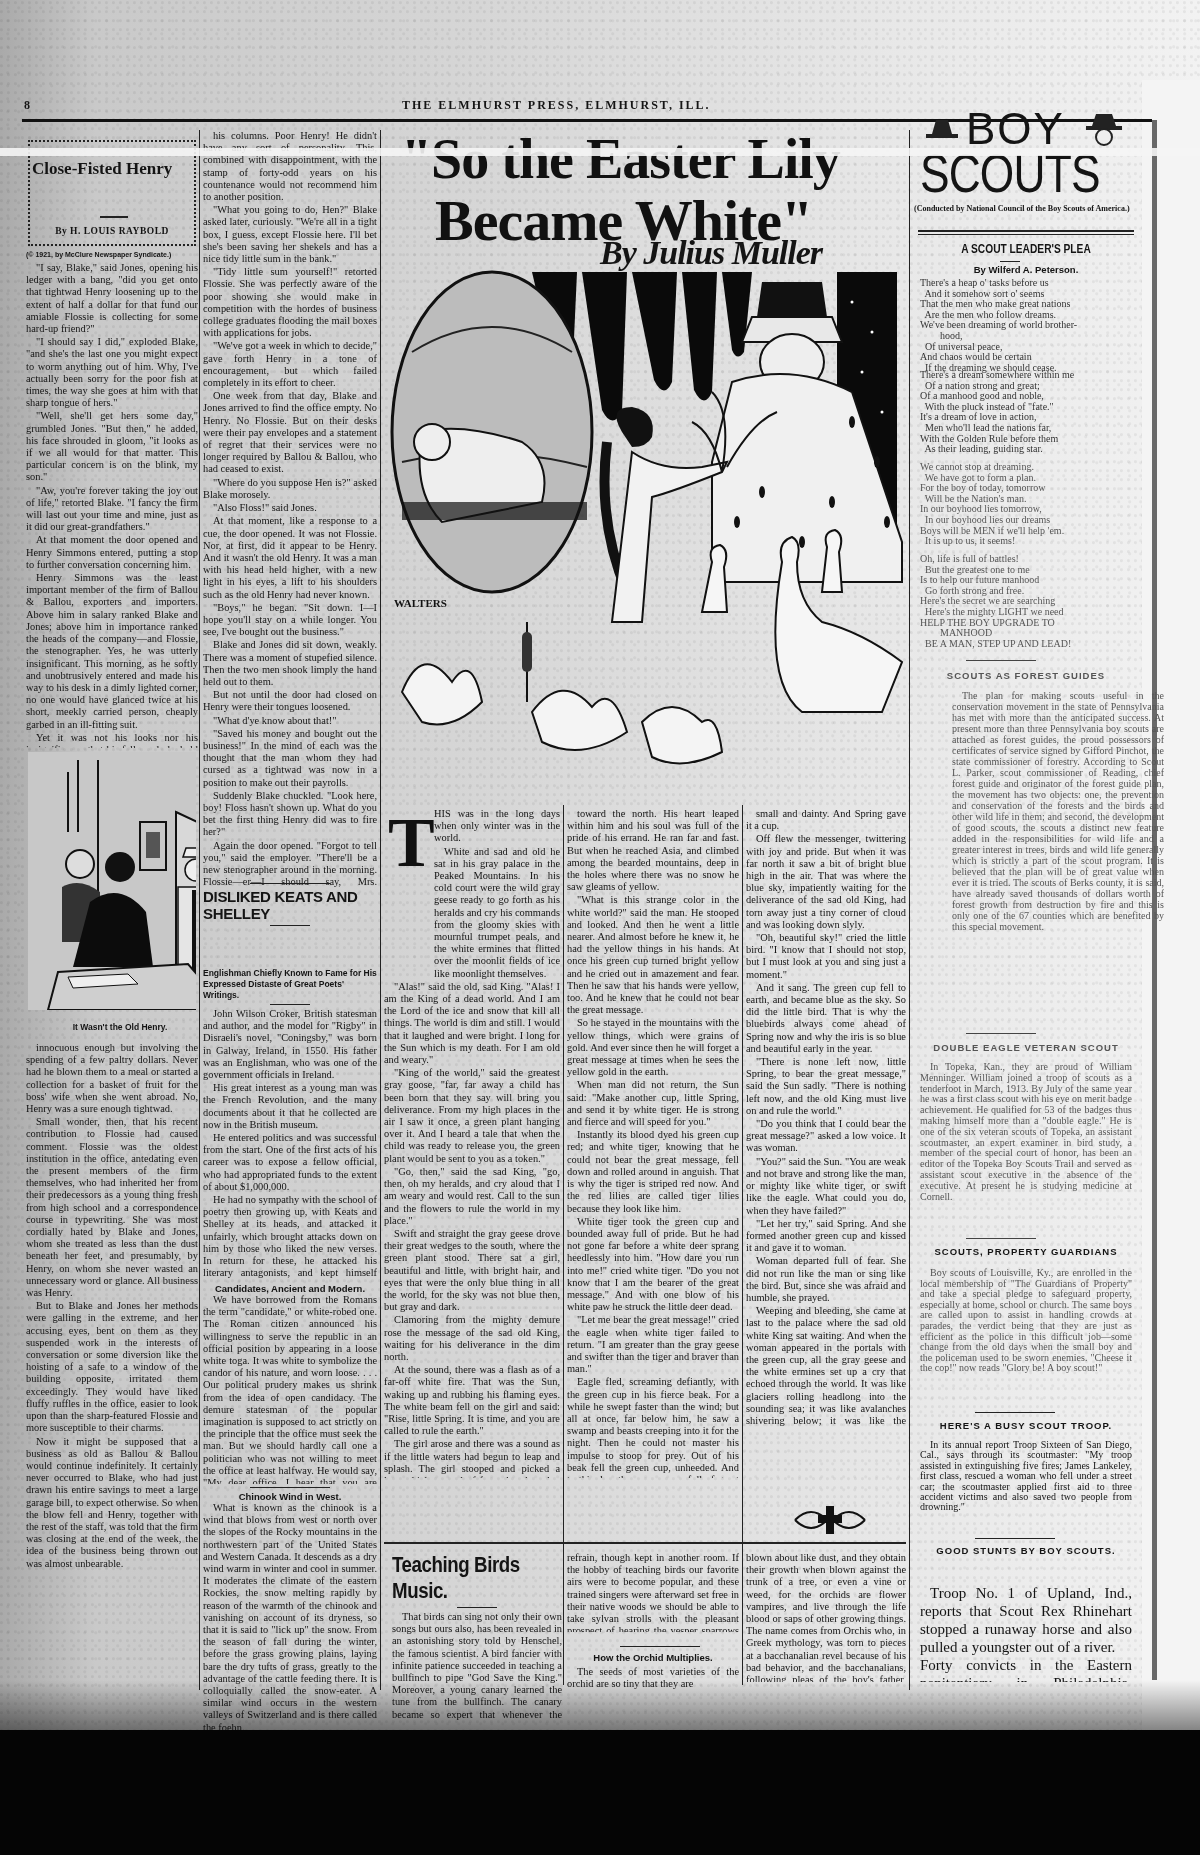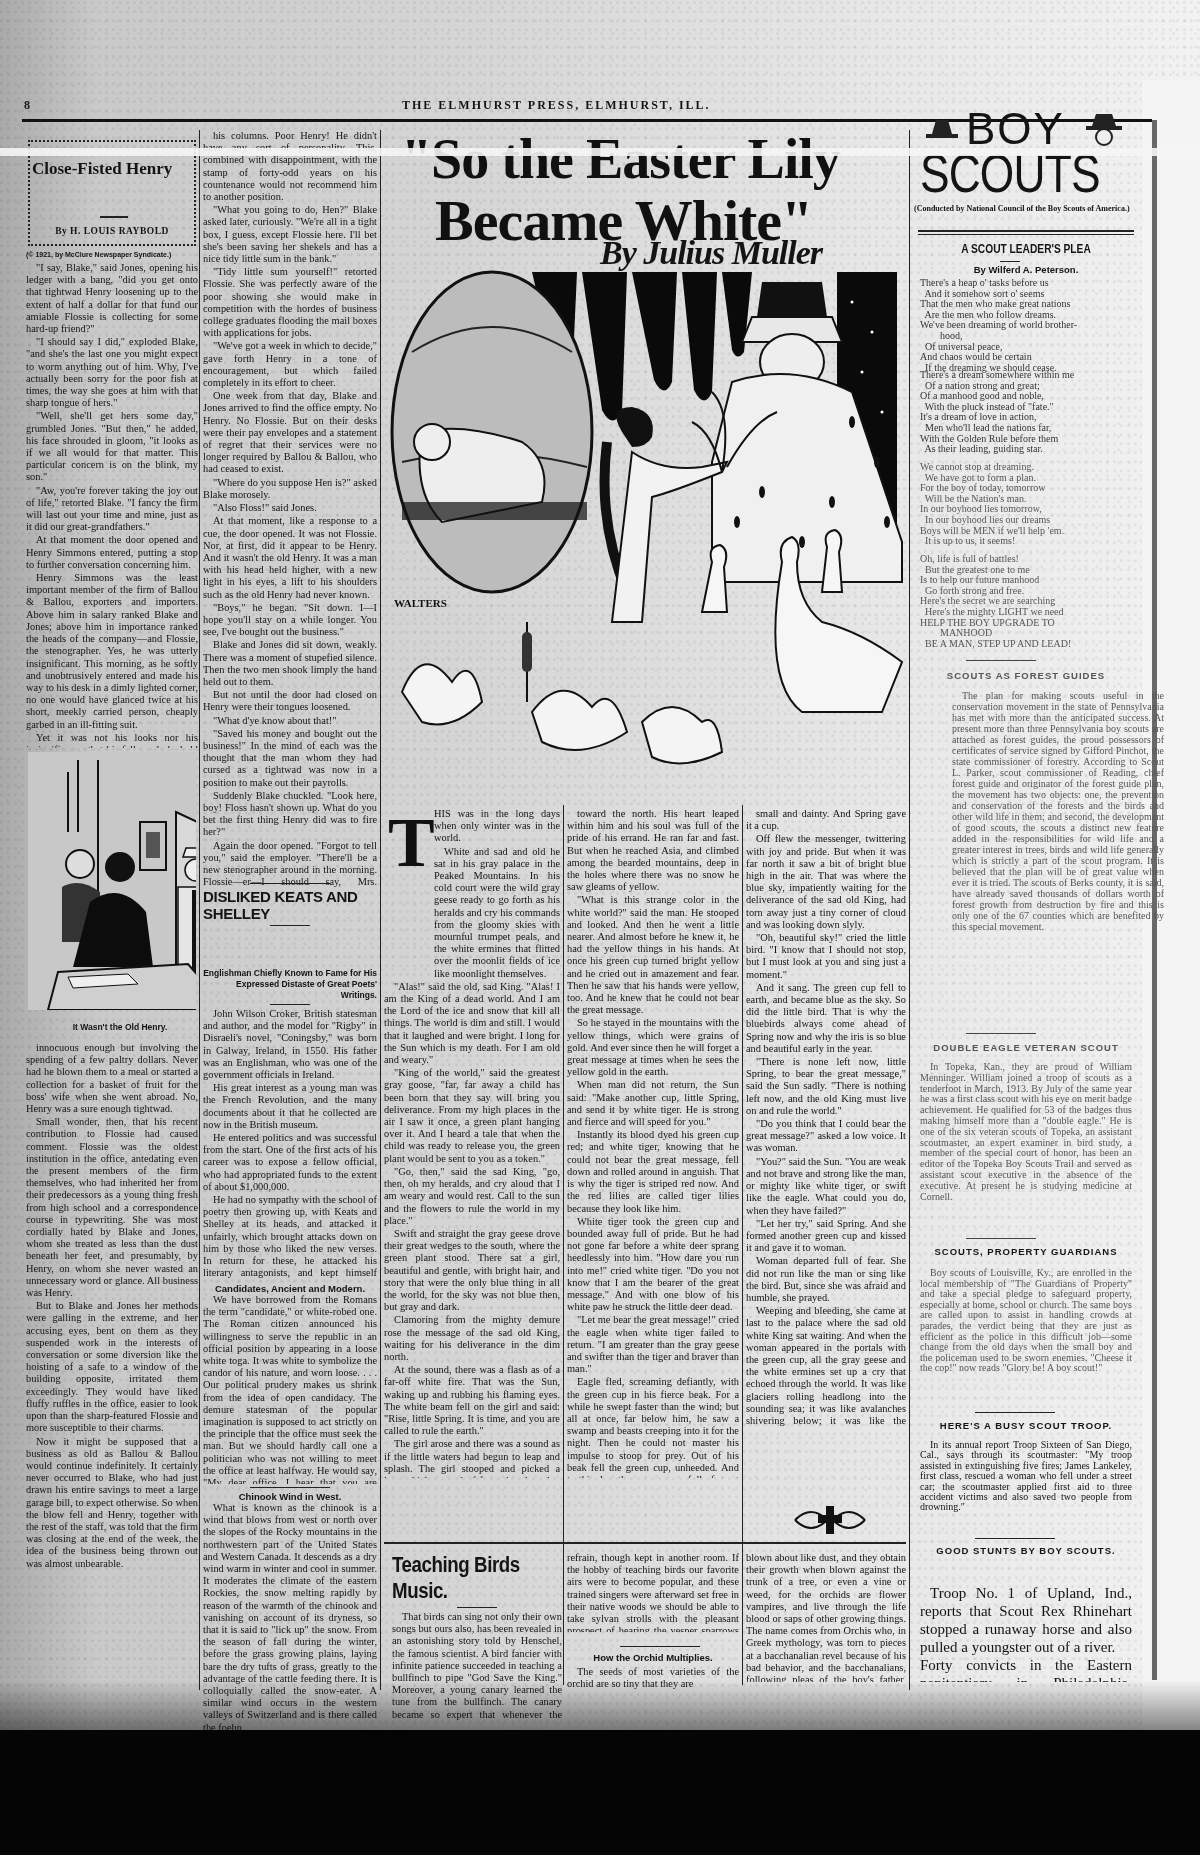--- a/index.html
+++ b/index.html
@@ -34,21 +34,21 @@
   .story-box { position: absolute; left: 28px; top: 140px; width: 168px; height: 106px; border: 2px dotted #222; }
   .story-box .t1 { position: absolute; left: 2px; width: 100%; top: 18px; text-align: left; font: bold 17px "Liberation Serif", serif; line-height: 18px; }
   .story-box .dash { position: absolute; left: 70px; top: 74px; width: 28px; height: 2px; background: #222; }
   .story-box .by { position: absolute; left: 0; width: 100%; top: 84px; text-align: center; font: bold 9.5px "Liberation Serif", serif; letter-spacing: .5px; }
   .copyright { position: absolute; left: 26px; top: 251px; font: bold 7px "Liberation Sans", sans-serif; }
   .illus-office { position: absolute; left: 28px; top: 752px; width: 168px; height: 258px; }
   .caption { position: absolute; font: bold 8.5px "Liberation Sans", sans-serif; text-align: center; }
 
   
   .head-sans { font: bold 15px "Liberation Sans", sans-serif; letter-spacing: -.3px; }
-  .deck { font: bold 8.5px "Liberation Sans", sans-serif; text-align: right; line-height: 11px; margin-top: 42px; }
+  .deck { font: bold 8.5px "Liberation Sans", sans-serif; text-align: left; line-height: 11px; margin-top: 42px; }
   .subhead { font: bold 9.5px "Liberation Sans", sans-serif; text-align: center; }
   .short-rule { width: 40px; height: 1px; background: #222; margin: 3px auto; }
 
   
   .lily-title { position: absolute; left: 395px; top: 128px; width: 480px; font-family: "Liberation Serif", serif; font-weight: bold; color: #111; line-height: 62px; }
   .lily-title .l1 { font-size: 56px; letter-spacing: -1px; display: block; margin-left: 6px; }
   .lily-title .l2 { font-size: 58px; letter-spacing: -1px; display: block; margin-left: 40px; }
   .lily-byline { position: absolute; left: 600px; top: 234px; font: italic bold 34px "Liberation Serif", serif; letter-spacing: -1px; }
   .lily-illus { position: absolute; left: 382px; top: 262px; width: 522px; height: 510px; }
   .dropcap { position: absolute; left: 388px; top: 808px; width: 48px; height: 78px; font: bold 70px "Liberation Serif", serif; line-height: 70px; color: #111; }
@@ -241,21 +241,21 @@
   </svg>
 
   <div class="dropcap">T</div>
 
   <div class="col" style="left:384px; top:808px; width:176px; height:670px;">
     <p style="padding-left:50px; text-indent:0;">HIS was in the long days when only winter was in the world.</p>
     <p style="padding-left:50px;">White and sad and old he sat in his gray palace in the Peaked Mountains. In his cold court were the wild gray geese ready to go forth as his heralds and cry his commands from the gloomy skies with mournful trumpet peals, and the white ermines that flitted over the moonlit fields of ice like moonlight themselves.</p>
     <p>"Alas!" said the old, sad King. "Alas! I am the King of a dead world. And I am the Lord of the ice and snow that kill all things. The world is dim and still. I would that it laughed and were bright. I long for the Sun which is my death. For I am old and weary."</p>
     <p>"King of the world," said the greatest gray goose, "far, far away a child has been born that they say will bring you deliverance. From my high places in the air I saw it once, a green plant hanging over it. And I heard a tale that when the child was ready to release you, the green plant would be sent to you as a token."</p>
     <p>"Go, then," said the sad King, "go, then, oh my heralds, and cry aloud that I am weary and would rest. Call to the sun and the flowers to rule the world in my place."</p>
-    <p>Swift and straight the gray geese drove their great wedges to the south, where the green plant stood. There sat a girl, beautiful and gentle, with bright hair, and story that were the only blue thing in all the world, for the sky was not blue then, but gray and dark.</p>
+    <p>Swift and straight the gray geese drove their great wedges to the south, where the green plant stood. There sat a girl, beautiful and little, with bright hair, and eyes that were the only blue thing in all the world, for the sky was not blue then, but gray and dark.</p>
     <p>Clamoring from the mighty demure rose the message of the sad old King, waiting for his deliverance in the dim north.</p>
     <p>At the sound, there was a flash as of a far-off white fire. That was the Sun, waking up and rubbing his flaming eyes. The white beam fell on the girl and said: "Rise, little Spring. It is time, and you are called to rule the earth."</p>
     <p>The girl arose and there was a sound as if the little waters had begun to leap and splash. The girl stooped and picked a long, thick green leaf from the plant that had sheltered her. She formed it into a deep cup and kissed it.</p>
 
   </div>
   <div class="vrule" style="left:563px; top:805px; height:880px;"></div>
   <div class="col" style="left:567px; top:808px; width:172px; height:670px;">
     <p>toward the north. His heart leaped within him and his soul was full of the pride of his errand. He ran far and fast. But when he reached Asia, and climbed among the bearded mountains, deep in the holes where there was no snow he saw gleams of yellow.</p>
     <p>"What is this strange color in the white world?" said the man. He stooped and looked. And then he went a little nearer. And almost before he knew it, he had the yellow things in his hands. At once his green cup turned bright yellow and he cried out in amazement and fear. Then he saw that his hands were yellow, too. And he knew that he could not bear the great message.</p>
     <p>So he stayed in the mountains with the yellow things, which were grains of gold. And ever since then he will forget a great message at times when he sees the yellow gold in the earth.</p>

